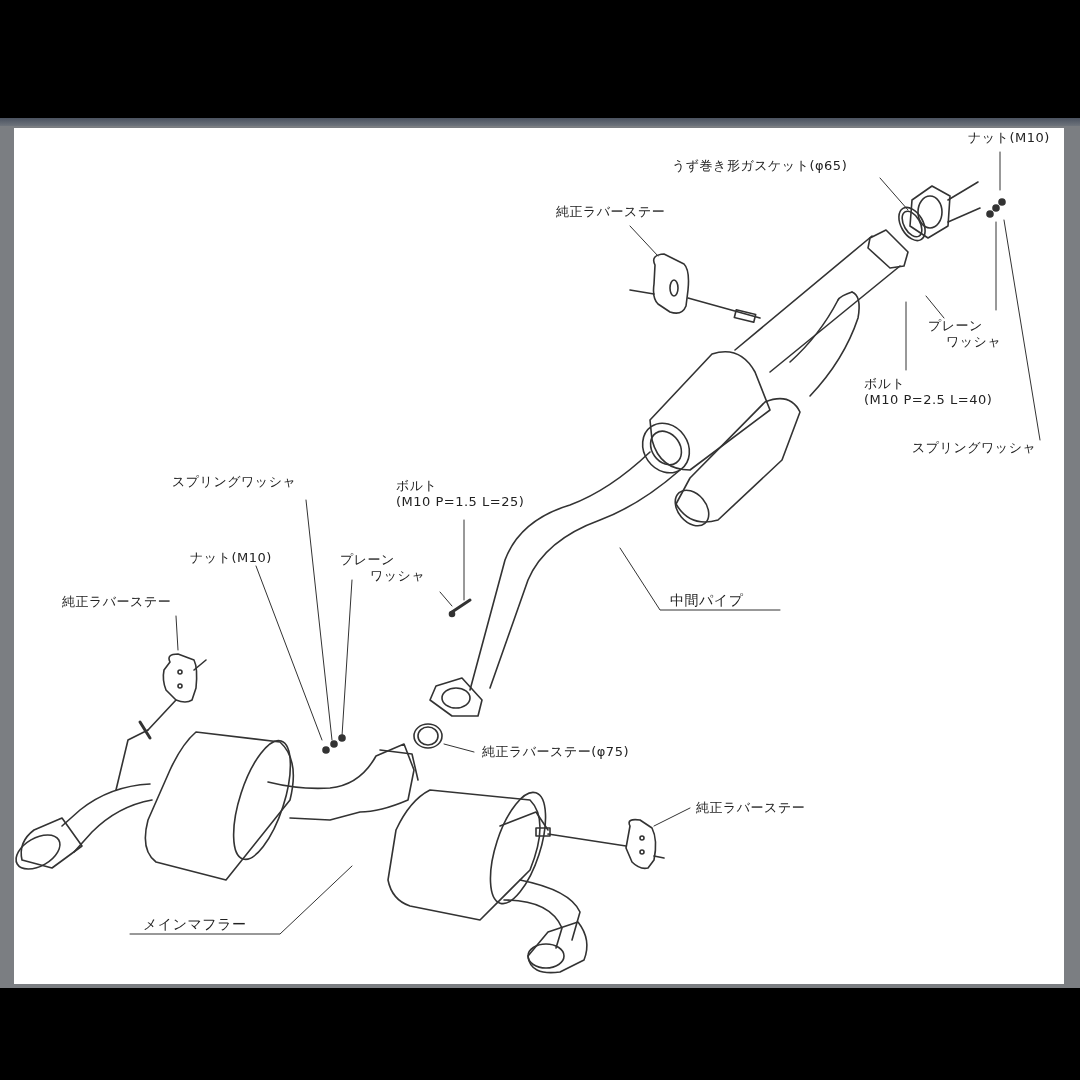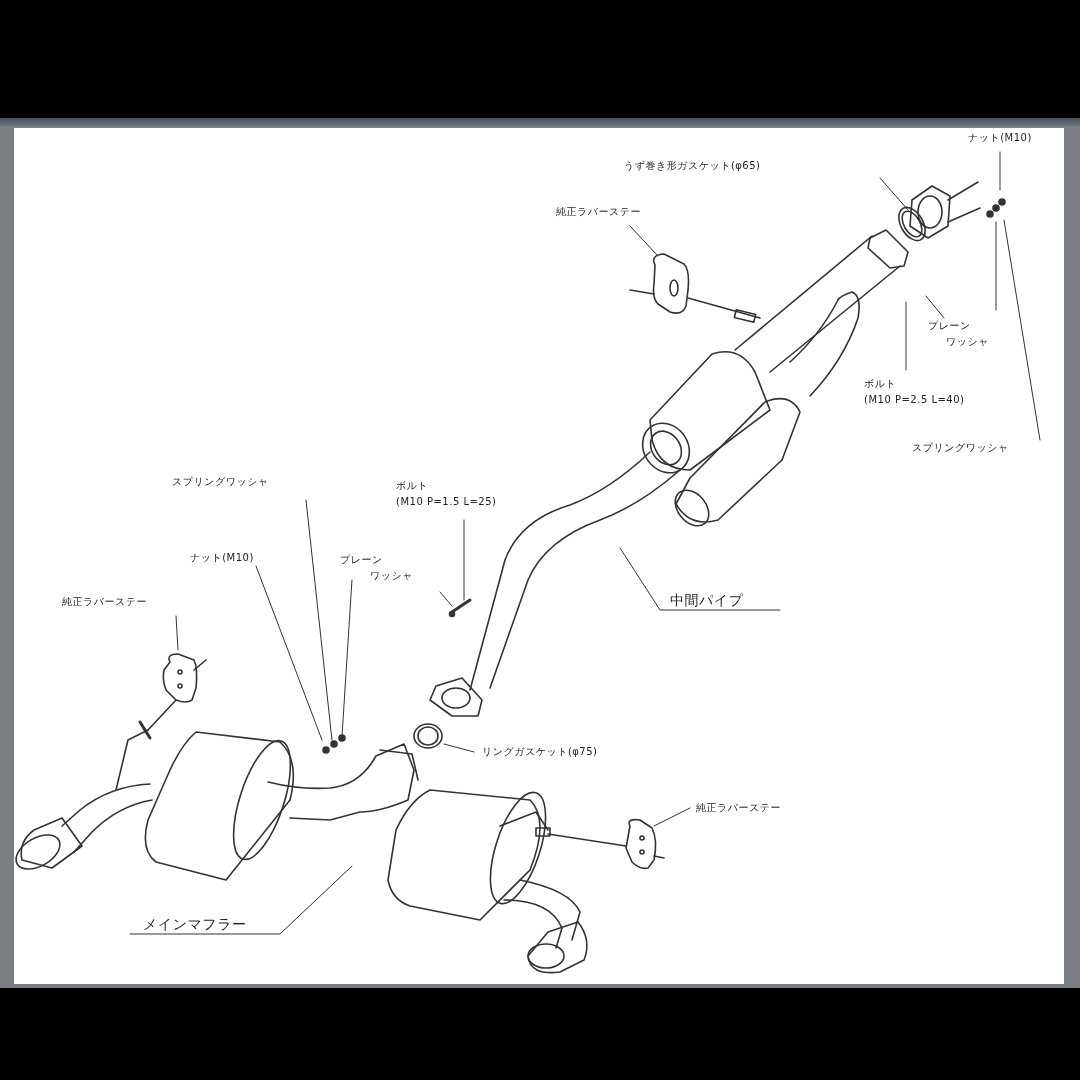--- a/index.html
+++ b/index.html
@@ -1,21 +1,21 @@
 <!DOCTYPE html>
 <html><head>
   <meta charset="utf-8">
   <style>
     html, body { margin: 0; padding: 0; background: #000; }
     body { width: 1080px; height: 1080px; position: relative; overflow: hidden; font-family: "DejaVu Sans", sans-serif; }
     .frame { position: absolute; left: 0; top: 118px; width: 1080px; height: 870px; background: #7b7e82; }
     .frame-top { position: absolute; left: 0; top: 118px; width: 1080px; height: 8px; background: linear-gradient(#4a5260, #6e747c); }
     .sheet { position: absolute; left: 14px; top: 128px; width: 1050px; height: 856px; background: #fff; }
     svg.drawing { position: absolute; left: 0; top: 0; width: 1080px; height: 1080px; }
-    .lbl { position: absolute; font-size: 10px; color: #222; white-space: nowrap; line-height: 16px; letter-spacing: 0.5px; }
+    .lbl { position: absolute; font-size: 13px; color: #222; white-space: nowrap; line-height: 16px; letter-spacing: 0.5px; }
     .lbl.big { font-size: 14px; }
   </style>
 </head>
 <body>
 
 <div class="frame"></div>
 <div class="frame-top"></div>
 <div class="sheet"></div>
 
 <svg class="drawing" viewBox="0 0 1080 1080" fill="none" stroke="#333" stroke-width="1.6" stroke-linejoin="round" stroke-linecap="round">
@@ -159,21 +159,21 @@
     <line x1="352" y1="580" x2="342" y2="736"></line>
     <line x1="440" y1="592" x2="452" y2="606"></line>
     <line x1="176" y1="616" x2="178" y2="650"></line>
     <path d="M620 548 L660 610 L780 610"></path>
     <line x1="444" y1="744" x2="474" y2="752"></line>
     <line x1="690" y1="808" x2="654" y2="826"></line>
     <path d="M130 934 L280 934 L352 866"></path>
   </g>
 </svg>
 
-<div class="lbl" style="left:624px;top:158px;">うず巻き形ガスケット(φ65)</div>
+<div class="lbl" style="left:672px;top:158px;">うず巻き形ガスケット(φ65)</div>
 <div class="lbl" style="left:968px;top:130px;">ナット(M10)</div>
 <div class="lbl" style="left:556px;top:204px;">純正ラバーステー</div>
 <div class="lbl" style="left:928px;top:318px;">
   <span>プレーン</span><br>
   <span style="padding-left:18px">ワッシャ</span>
 </div>
 <div class="lbl" style="left:864px;top:376px;">
   <span>ボルト</span><br>
   <span>(M10 P=2.5 L=40)</span>
 </div>
@@ -183,15 +183,15 @@
   <span>ボルト</span><br>
   <span>(M10 P=1.5 L=25)</span>
 </div>
 <div class="lbl" style="left:190px;top:550px;">ナット(M10)</div>
 <div class="lbl" style="left:340px;top:552px;">
   <span>プレーン</span><br>
   <span style="padding-left:30px">ワッシャ</span>
 </div>
 <div class="lbl" style="left:62px;top:594px;">純正ラバーステー</div>
 <div class="lbl big" style="left:670px;top:592px;">中間パイプ</div>
-<div class="lbl" style="left:482px;top:744px;">リングガスケット(φ75)</div>
+<div class="lbl" style="left:482px;top:744px;">純正ラバーステー(φ75)</div>
 <div class="lbl" style="left:696px;top:800px;">純正ラバーステー</div>
 <div class="lbl big" style="left:134px;top:916px;margin-left:9px;">メインマフラー</div>
 
 </body></html>

